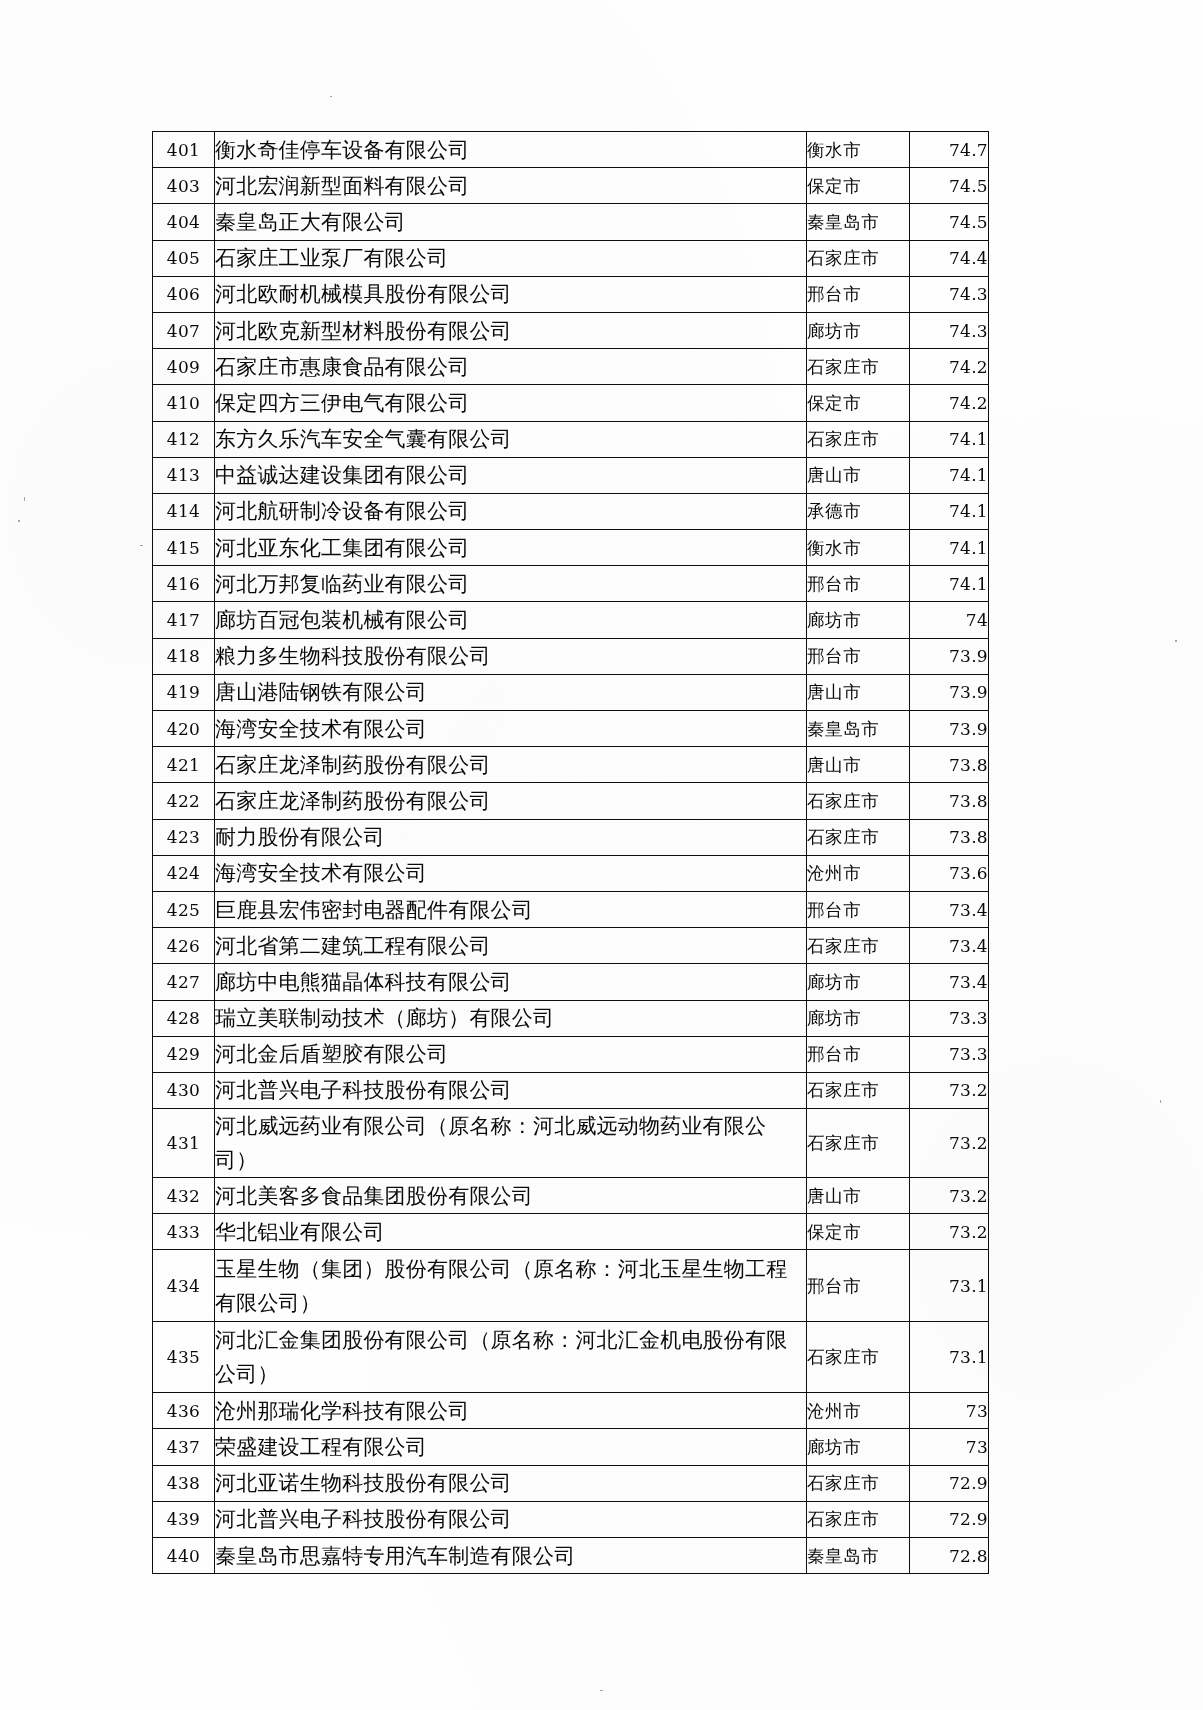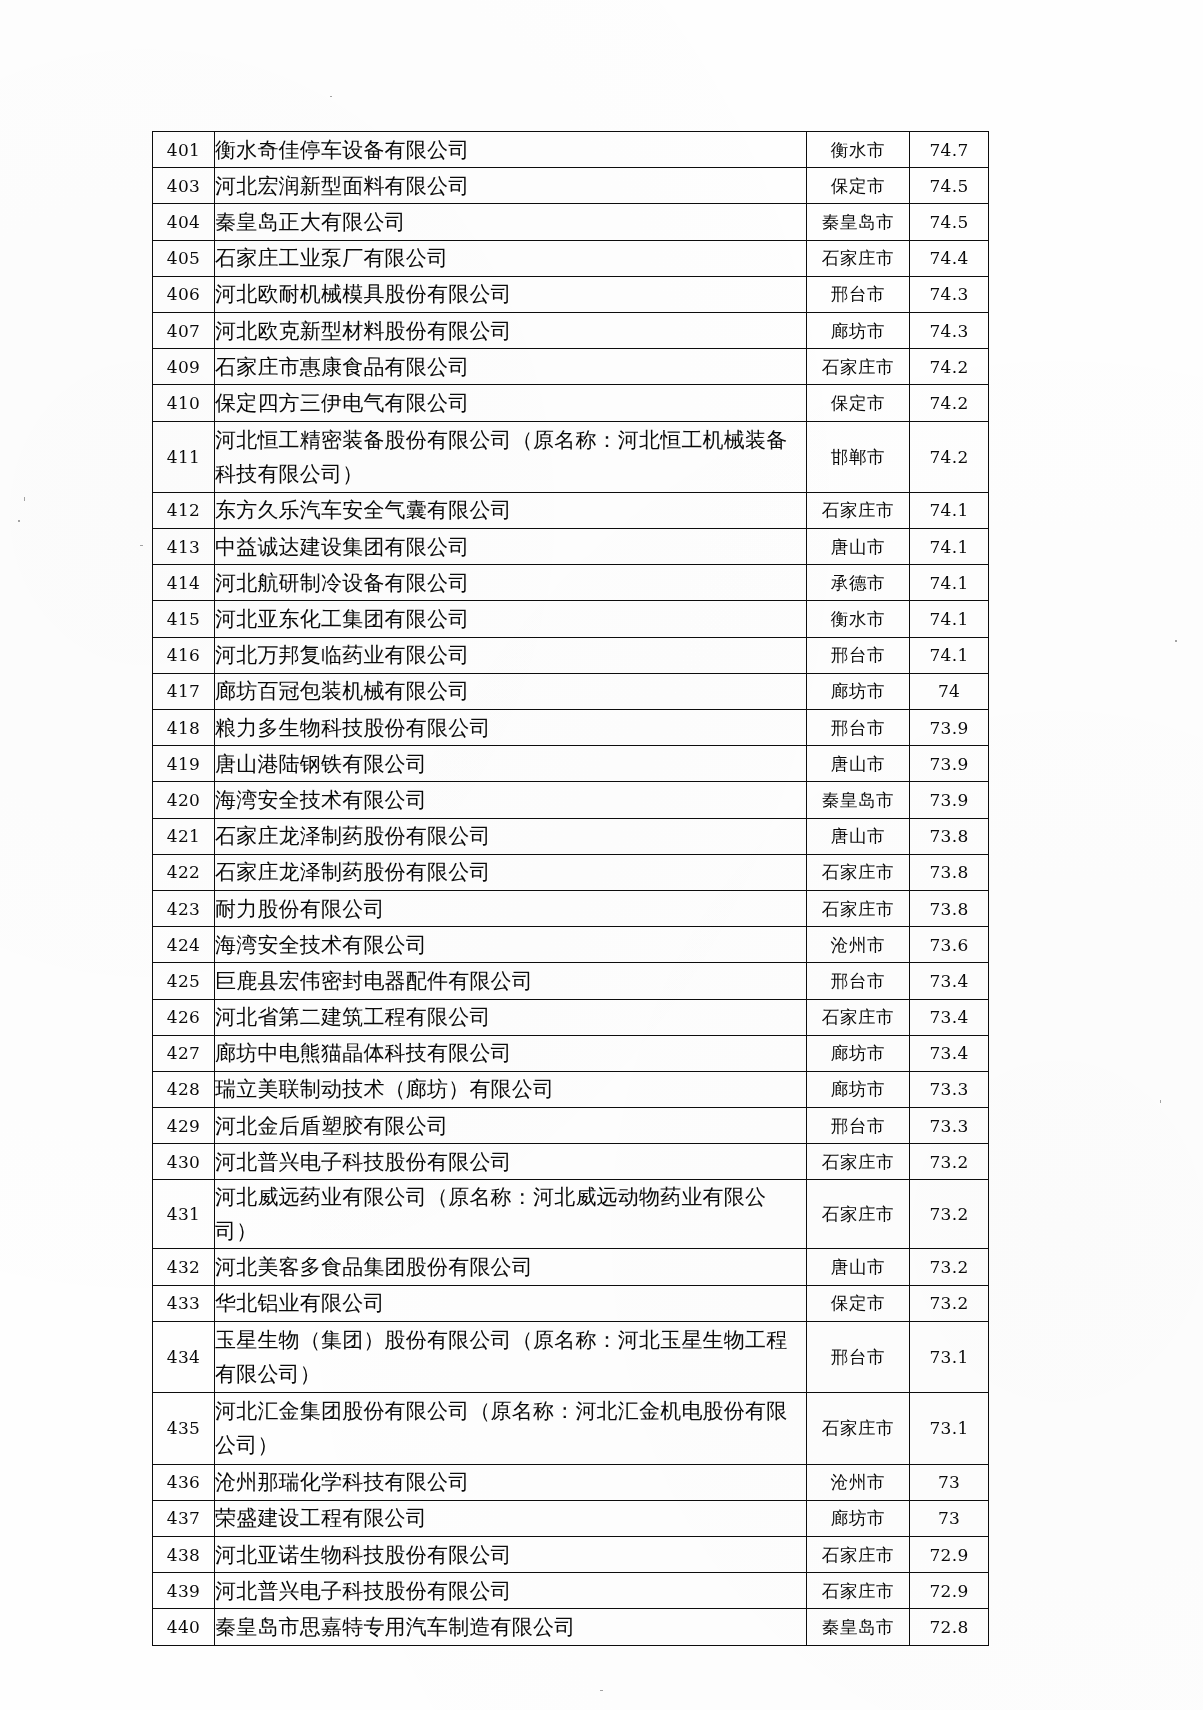--- a/index.html
+++ b/index.html
@@ -71,27 +71,27 @@
     letter-spacing: 0.4px;
   }
   td.name {
     text-align: left;
     padding: 3px 6px 3px 9px;
     line-height: 1.62;
     letter-spacing: 0.2px;
     font-size: 21px;
   }
   td.city {
-    text-align: center;
+    text-align: left;
     letter-spacing: 0.6px;
     font-size: 17.5px;
     white-space: nowrap;
   }
   td.score {
-    text-align: center;
+    text-align: right;
     font-size: 17px;
     letter-spacing: 0.3px;
   }
 
   tr.r-single td { height: 35.2px; }
   tr.r-double td { height: 70.4px; }
 </style>
 </head>
 <body>
 
@@ -157,26 +157,20 @@
             <td class="name">石家庄市惠康食品有限公司</td>
             <td class="city">石家庄市</td>
             <td class="score">74.2</td>
           </tr>
           <tr class="r-single">
             <td class="rank">410</td>
             <td class="name">保定四方三伊电气有限公司</td>
             <td class="city">保定市</td>
             <td class="score">74.2</td>
           </tr>
-          <tr class="r-double">
-            <td class="rank">411</td>
-            <td class="name">河北恒工精密装备股份有限公司（原名称：河北恒工机械装备科技有限公司）</td>
-            <td class="city">邯郸市</td>
-            <td class="score">74.2</td>
-          </tr>
           <tr class="r-single">
             <td class="rank">412</td>
             <td class="name">东方久乐汽车安全气囊有限公司</td>
             <td class="city">石家庄市</td>
             <td class="score">74.1</td>
           </tr>
           <tr class="r-single">
             <td class="rank">413</td>
             <td class="name">中益诚达建设集团有限公司</td>
             <td class="city">唐山市</td>

